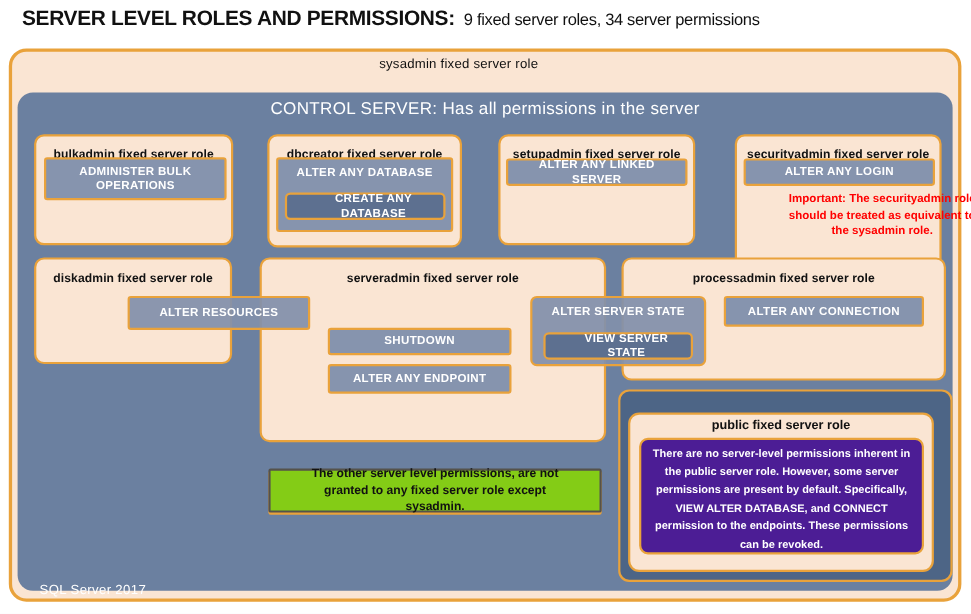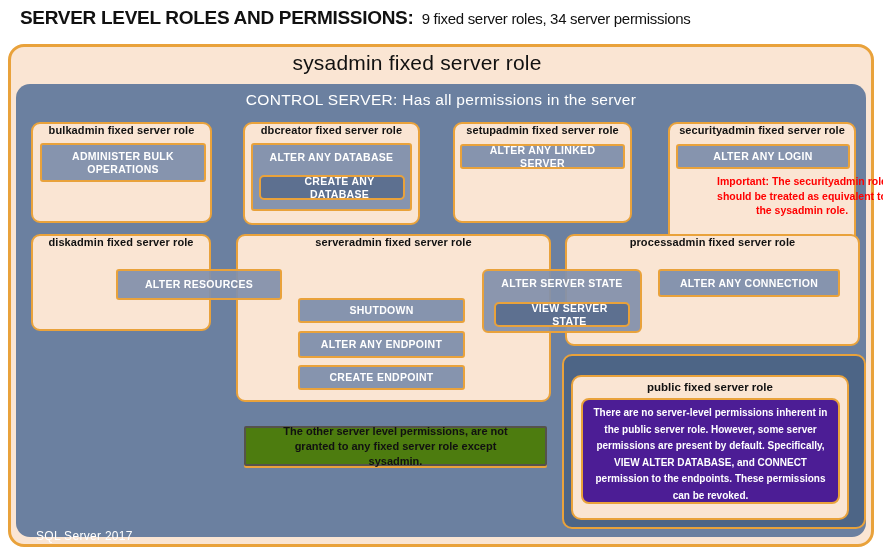--- a/index.html
+++ b/index.html
@@ -9,44 +9,44 @@
     font-family:"Liberation Sans",sans-serif;color:#1a1a1a;
   }
   .abs{position:absolute;}
   
   #main-title{left:20px;top:7px;width:850px;letter-spacing:-0.3px;white-space:nowrap;}
   #main-title .t-bold{font-size:19px;font-weight:bold;color:#111;}
   #main-title .t-rest{font-size:15px;font-weight:normal;color:#111;margin-left:4px;}
   
   #sysadmin-box{left:8px;top:44px;width:866px;height:503px;background:#FAE5D3;
     border:3px solid #E9A23B;border-radius:16px;}
-  #sysadmin-label{left:8px;top:51px;width:818px;text-align:center;font-size:21px;
+  #sysadmin-label{left:8px;top:51px;width:818px;text-align:center;font-size:12px;
     font-weight:500;color:#111;letter-spacing:0.2px;}
   
   #control-box{left:16px;top:84px;width:850px;height:453px;background:#6B80A0;
     border-radius:14px;}
   #control-heading{left:16px;top:91px;width:850px;text-align:center;color:#ffffff;
     font-size:15.5px;letter-spacing:0.3px;}
   
   .role{background:#FAE5D3;border:2px solid #E9A23B;border-radius:9px;z-index:1;}
   .role-title{width:100%;text-align:center;font-weight:bold;font-size:11px;color:#111;
-    padding-top:0;letter-spacing:0.1px;}
+    padding-top:11px;letter-spacing:0.1px;}
   
   .perm{background:#8694AE;border:2px solid #E9A23B;border-radius:3px;color:#ffffff;
     font-weight:bold;font-size:10.5px;letter-spacing:0.3px;display:flex;
     align-items:center;justify-content:center;text-align:center;line-height:13px;
     z-index:2;padding:2px 4px;}
   .perm.dark{background:#5D7090;border-radius:5px;padding-left:19px;}
   .perm.straddle{background:rgba(130,144,171,0.93);z-index:5;}
   .perm.label-top{align-items:flex-start;padding-top:6px;}
   
   #sec-warning{color:#FF0000;font-weight:bold;font-size:10.5px;line-height:14.5px;
     text-align:center;margin-left:40px;}
   
-  #note-box{background:#4d7c0f;border:2px solid #55524B;border-radius:2px;
+  #note-box{background:#84cc16;border:2px solid #55524B;border-radius:2px;
     box-shadow:0 2px 0 #E9A23B;display:flex;align-items:center;justify-content:center;
     text-align:center;font-weight:bold;font-size:11px;line-height:15px;color:#111;
     padding:0 24px;z-index:3;}
   
   #vad-box{background:#4D6586;border:2px solid #E9A23B;border-radius:10px;z-index:3;}
   #vad-label{text-align:center;color:#ffffff;font-weight:bold;font-size:11.5px;
     padding-top:20px;letter-spacing:0.3px;}
   #public-box{background:#FAE5D3;border:2px solid #E9A23B;border-radius:10px;z-index:4;}
   #public-title{text-align:center;color:#111;font-weight:bold;font-size:11.5px;
     padding-top:4px;}
@@ -96,21 +96,20 @@
   <div class="abs role" style="left:31px;top:234px;width:180px;height:97px;">
     <div class="role-title">diskadmin  fixed server role</div>
   </div>
   <div class="abs perm straddle" style="left:116px;top:269px;width:166px;height:31px;">ALTER RESOURCES</div>
 
   <div class="abs role" style="left:236px;top:234px;width:315px;height:168px;">
     <div class="role-title">serveradmin fixed server role</div>
   </div>
   <div class="abs perm" style="left:298px;top:298px;width:167px;height:25px;">SHUTDOWN</div>
   <div class="abs perm" style="left:298px;top:331px;width:167px;height:27px;">ALTER ANY ENDPOINT</div>
-  <div class="abs perm" style="left:298px;top:365px;width:167px;height:25px;">CREATE  ENDPOINT</div>
 
   <div class="abs perm straddle label-top" style="left:482px;top:269px;width:160px;height:64px;border-radius:6px;">ALTER SERVER  STATE</div>
   <div class="abs perm dark" style="left:494px;top:302px;width:136px;height:25px;z-index:6;">VIEW SERVER  STATE</div>
 
   <div class="abs role" style="left:565px;top:234px;width:295px;height:112px;">
     <div class="role-title">processadmin  fixed server role</div>
   </div>
   <div class="abs perm" style="left:658px;top:269px;width:182px;height:28px;">ALTER ANY CONNECTION</div>
 
   <div class="abs" id="note-box" style="left:244px;top:426px;width:303px;height:40px;">The other server level permissions,  are not granted to any fixed server role except sysadmin.</div>

